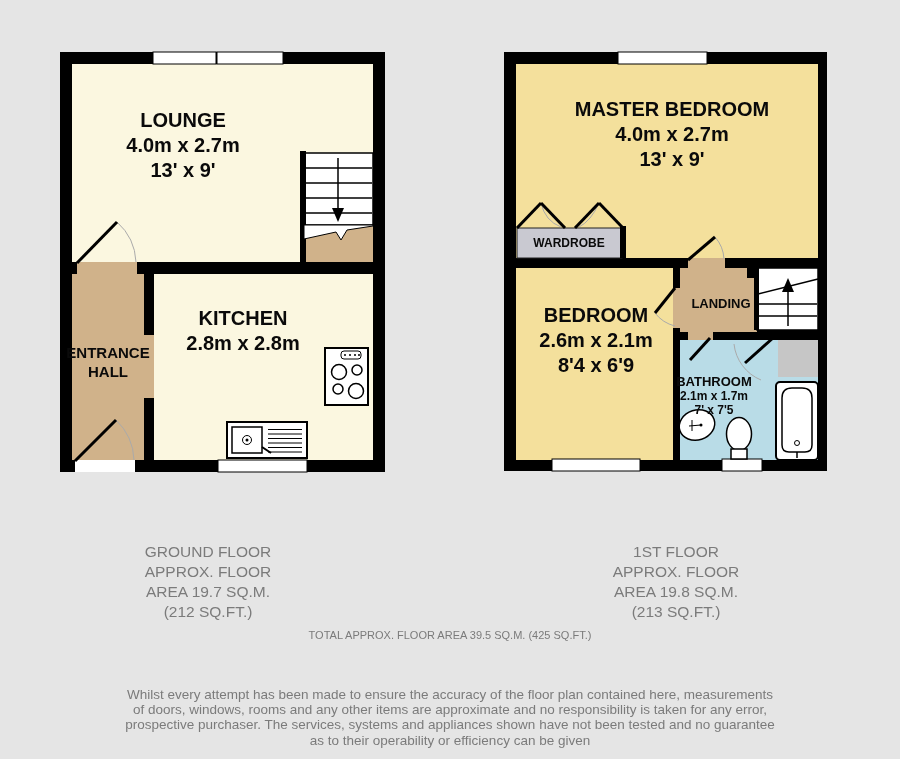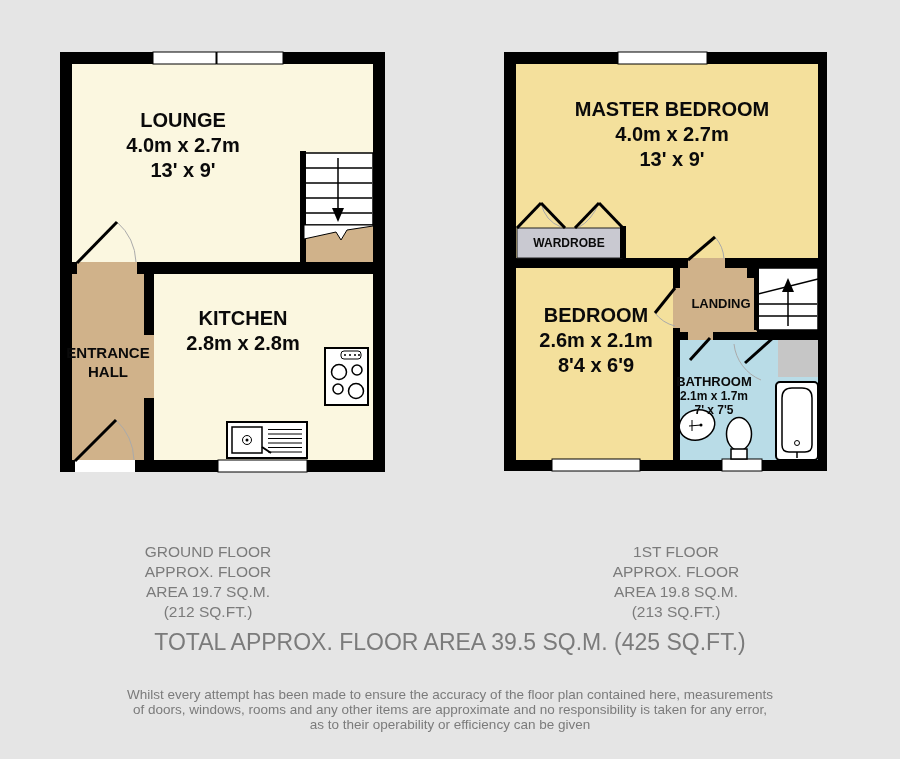--- a/index.html
+++ b/index.html
@@ -17,21 +17,21 @@
   .lbl-master{left:58px;top:55px;width:240px;}
   .lbl-bedroom{left:22px;top:261px;width:160px;}
   .lbl-landing{left:188px;top:253px;width:78px;font-size:13px;line-height:18px;}
   .lbl-bathroom{left:176px;top:333px;width:88px;font-size:13px;line-height:14px;}
   .lbl-bathroom .dims{font-size:12px;}
   .lbl-wardrobe{left:23px;top:191px;width:104px;font-size:12px;font-weight:700;line-height:20px;}
   .footer{position:absolute;left:0;top:0;width:900px;color:#7b7b7b;}
   .floor-summary{position:absolute;width:300px;text-align:center;font-size:15.5px;line-height:20px;}
   .fs-ground{left:58px;top:542px;}
   .fs-first{left:526px;top:542px;}
-  .total-line{position:absolute;left:0;top:629px;width:900px;text-align:center;font-size:23px;}
+  .total-line{position:absolute;left:0;top:629px;width:900px;text-align:center;font-size:11px;}
   .disclaimer{position:absolute;left:40px;top:652px;width:820px;text-align:center;font-size:13.5px;line-height:15.2px;margin-top:35px;}
   .disclaimer div{white-space:nowrap;}
   .credit{position:absolute;left:0;top:736px;width:900px;text-align:center;font-size:13.5px;margin-top:24px;}
 </style>
 </head>
 <body>
 
 <div class="page">
 
   <div class="plan plan-ground">
@@ -232,18 +232,19 @@
     <div class="floor-summary fs-first">
       <div>1ST FLOOR</div>
       <div>APPROX. FLOOR</div>
       <div>AREA 19.8 SQ.M.</div>
       <div>(213 SQ.FT.)</div>
     </div>
     <div class="total-line">TOTAL APPROX. FLOOR AREA 39.5 SQ.M. (425 SQ.FT.)</div>
     <div class="disclaimer">
       <div>Whilst every attempt has been made to ensure the accuracy of the floor plan contained here, measurements</div>
       <div>of doors, windows, rooms and any other items are approximate and no responsibility is taken for any error,</div>
+      <div>prospective purchaser. The services, systems and appliances shown have not been tested and no guarantee</div>
       <div>as to their operability or efficiency can be given</div>
     </div>
     <div class="credit">Made with Metropix ©2019</div>
   </div>
 
 </div>
 
 </body></html>

